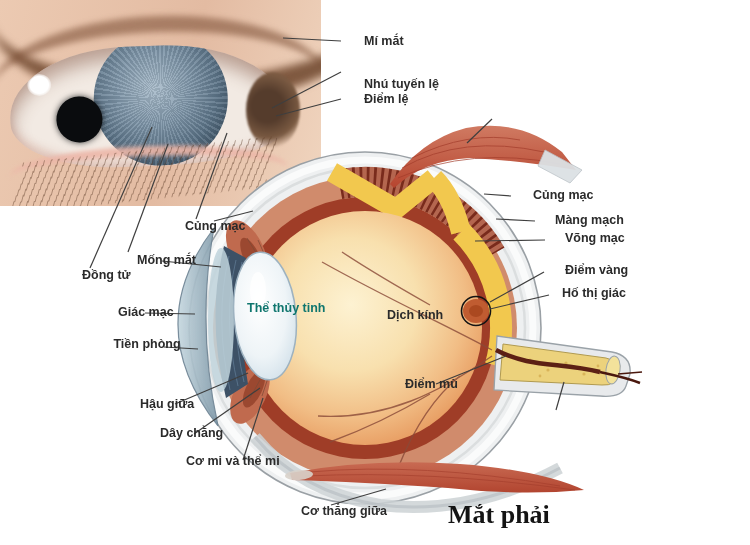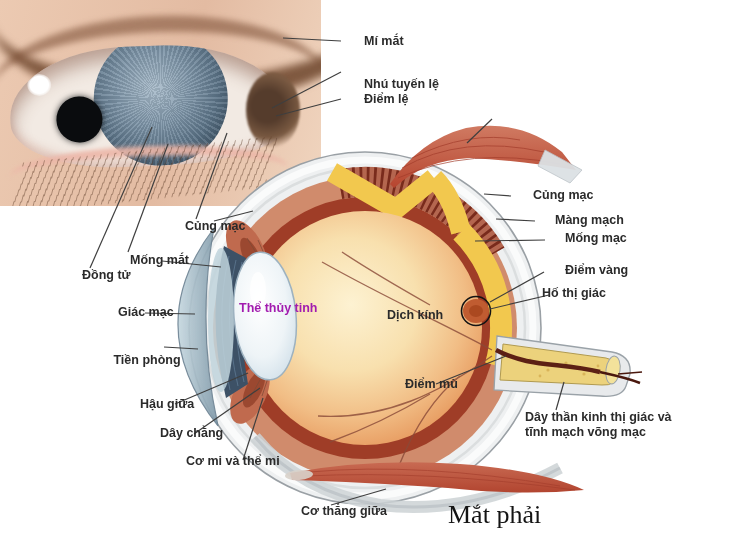--- a/index.html
+++ b/index.html
@@ -29,23 +29,23 @@
     background:radial-gradient(circle at 40% 45%,#553c2c 30%,#7a5a42 60%,rgba(122,90,66,0) 80%);}
   .lowerlid{position:absolute;left:10px;top:146px;width:278px;height:42px;border-radius:50%;
     border-top:10px solid rgba(236,182,167,.9);filter:blur(2px);transform:rotate(-2deg);}
   .lashes{position:absolute;left:16px;top:150px;width:256px;height:50px;opacity:.8;filter:blur(.4px);
     background:repeating-linear-gradient(100deg,rgba(90,58,38,.55) 0 1.2px,rgba(90,58,38,0) 1.2px 7px);
     transform:rotate(-6deg) skewX(-20deg);}
   
   .diagram{position:absolute;left:0;top:0;width:750px;height:545px;}
   
   .lbl{position:absolute;font-size:12.5px;font-weight:bold;color:#2b2b2b;white-space:nowrap;line-height:1.1;padding-left:19px;}
-  .lbl.center{text-align:center;white-space:normal;margin-top:16px;}
+  .lbl.center{text-align:center;white-space:normal;}
   .lbl.multi{white-space:normal;line-height:1.18;}
-  .title{position:absolute;font-family:"Liberation Serif",serif;font-size:26px;color:#141414;white-space:nowrap;}
+  .title{position:absolute;font-family:"Liberation Serif",serif;font-size:26px;color:#141414;white-space:nowrap;font-weight:bold;}
 </style>
 </head>
 <body>
 
 <div class="stage">
 
   <div class="photo">
     <div class="brow"></div>
     <div class="lidshadow"></div>
     <div class="eye">
@@ -211,37 +211,36 @@
       <line x1="436" y1="384" x2="506" y2="356"></line>
       <line x1="556" y1="410" x2="564" y2="382"></line>
       <line x1="467" y1="143" x2="492" y2="119"></line>
     </g>
   </svg>
 
   <div class="lbl" style="left:345px;top:35px">Mí mắt</div>
   <div class="lbl" style="left:345px;top:78px">Nhú tuyến lệ</div>
   <div class="lbl" style="left:345px;top:93px">Điểm lệ</div>
   <div class="lbl" style="left:166px;top:220px">Củng mạc</div>
-  <div class="lbl" style="left:111px;top:254px">Mống mắt</div>
+  <div class="lbl" style="left:118px;top:254px">Mống mắt</div>
   <div class="lbl" style="left:63px;top:269px">Đồng tử</div>
   <div class="lbl" style="left:99px;top:306px">Giác mạc</div>
   <div class="lbl center" style="left:84px;top:338px;width:88px">
     <span>Tiền phòng</span><br>
   </div>
-  <div class="lbl" style="left:220px;top:302px;color:#a21caf">Thể thủy tinh</div>
+  <div class="lbl" style="left:228px;top:302px;color:#0f766e">Thể thủy tinh</div>
   <div class="lbl" style="left:121px;top:398px">Hậu giữa</div>
   <div class="lbl" style="left:141px;top:427px">Dây chằng</div>
   <div class="lbl" style="left:167px;top:455px">Cơ mi và thể mi</div>
   <div class="lbl" style="left:282px;top:505px">Cơ thẳng giữa</div>
   <div class="lbl" style="left:368px;top:309px">Dịch kính</div>
   <div class="lbl" style="left:386px;top:378px">Điểm mù</div>
   <div class="lbl" style="left:514px;top:189px">Củng mạc</div>
   <div class="lbl" style="left:536px;top:214px">Màng mạch</div>
-  <div class="lbl" style="left:546px;top:232px">Mống mạc</div>
+  <div class="lbl" style="left:546px;top:232px">Võng mạc</div>
   <div class="lbl" style="left:546px;top:264px">Điểm vàng</div>
-  <div class="lbl" style="left:523px;top:287px">Hố thị giác</div>
+  <div class="lbl" style="left:543px;top:287px">Hố thị giác</div>
   <div class="lbl multi" style="left:506px;top:410px;width:160px">
-    <span>Dây thần kinh thị giác và</span><br>
-    <span>tĩnh mạch võng mạc</span>
+    <br>
   </div>
   <div class="title" style="left:448px;top:500px">Mắt phải</div>
 
 </div>
 
 </body></html>

